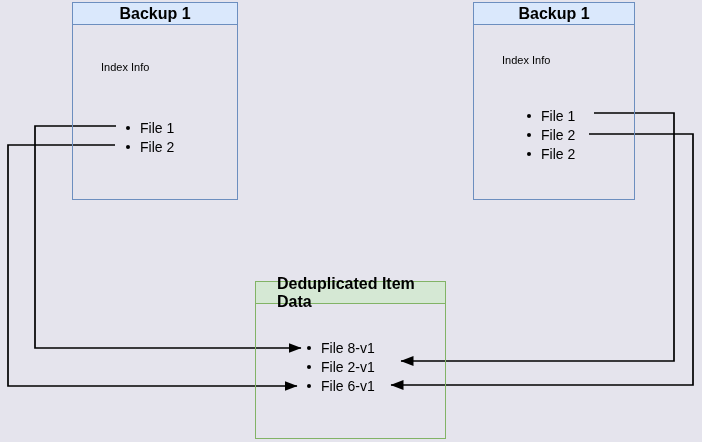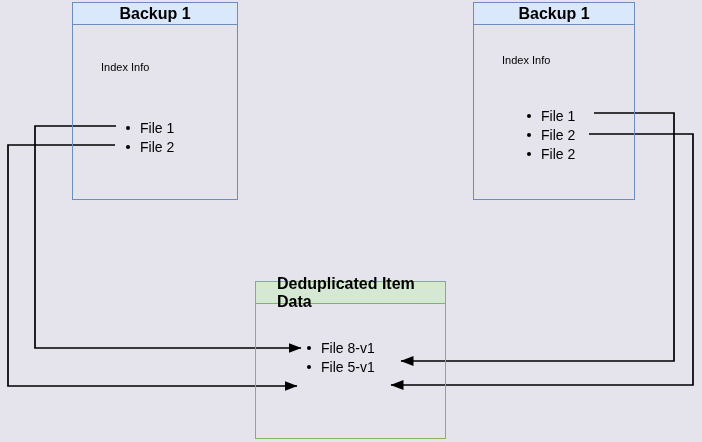--- a/index.html
+++ b/index.html
@@ -154,21 +154,25 @@
       <span>Deduplicated Item Data</span>
     </div>
     <ul class="file-list">
 
         <li class="file-item">
           <span class="bullet"></span>
           <span class="file-text">File 8-v1</span>
         </li>
 
 
+        <li class="file-item">
+          <span class="bullet"></span>
+          <span class="file-text">File 2-v1</span>
+        </li>
 
         <li class="file-item">
           <span class="bullet"></span>
-          <span class="file-text">File 5-v1</span>
+          <span class="file-text">File 6-v1</span>
         </li>
       </ul>
   </div>
 
 </div>
 
 </body></html>

